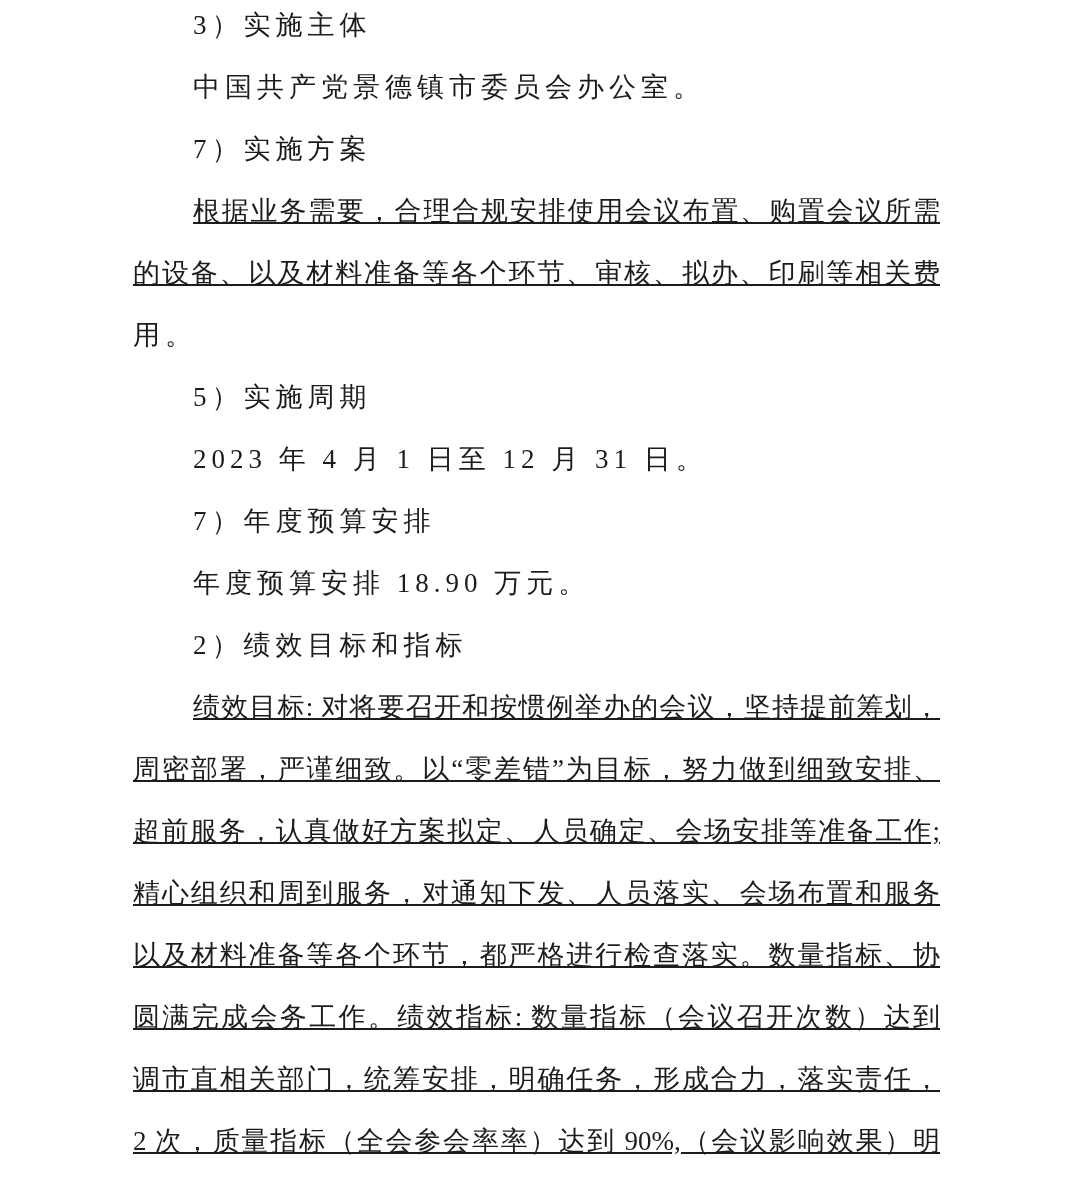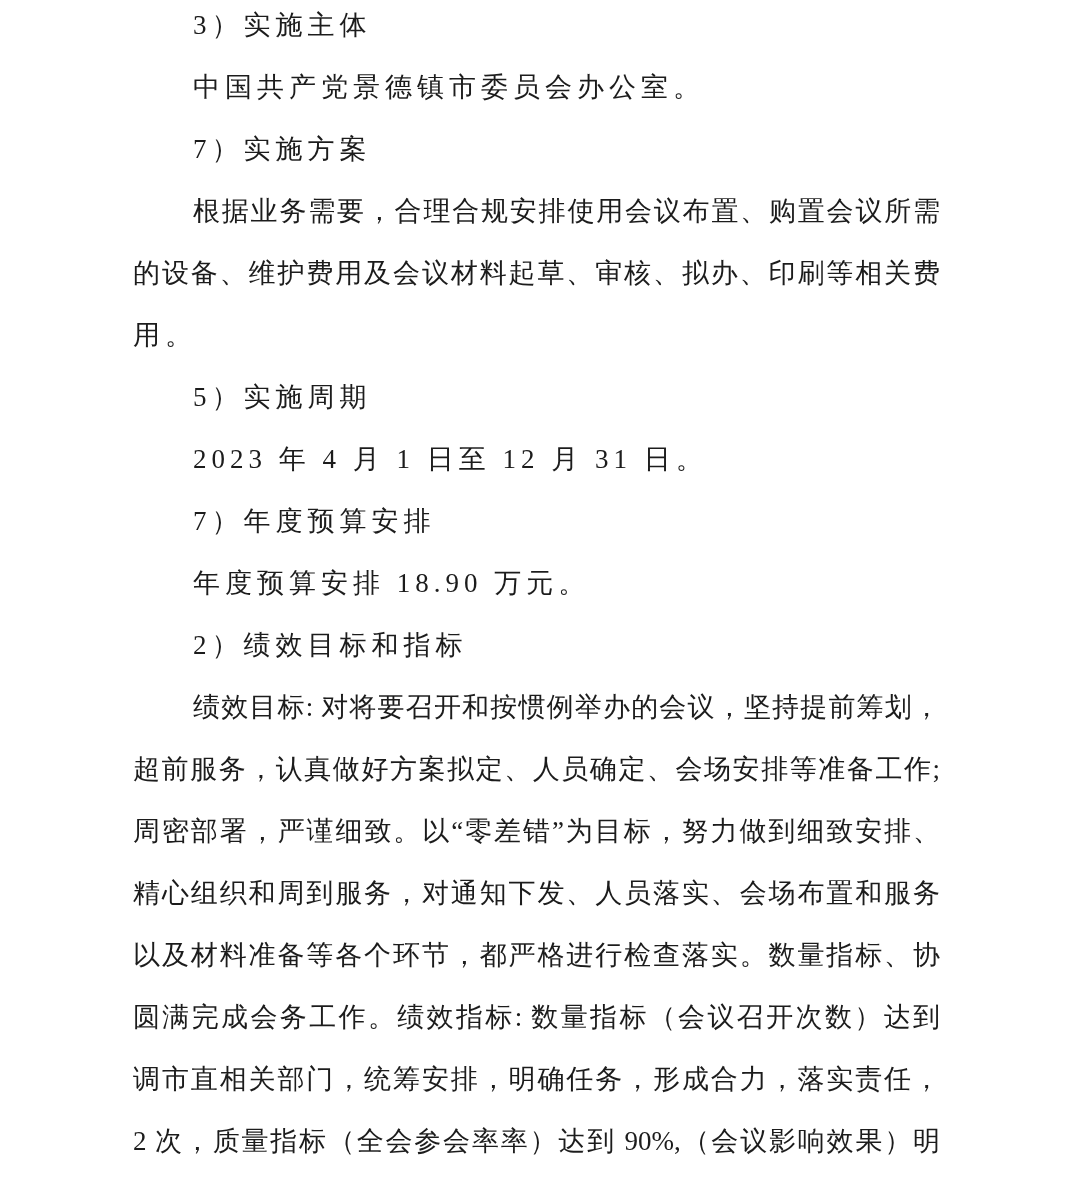--- a/index.html
+++ b/index.html
@@ -28,38 +28,39 @@
     white-space: pre-wrap;
   }
   .line.indent {
     padding-left: 60px;
   }
   .line.fill {
     letter-spacing: 0;
     text-align: justify;
     text-align-last: justify;
     text-justify: inter-character;
+    text-decoration: underline;
   }
 </style>
 </head>
 <body style="background: rgb(255, 255, 255);">
 
 <div class="doc" id="doc" style="color: rgb(28, 28, 28);">
     <div class="line indent">3）实施主体</div>
     <div class="line indent">中国共产党景德镇市委员会办公室。</div>
     <div class="line indent">7）实施方案</div>
     <div class="line indent fill">根据业务需要，合理合规安排使用会议布置、购置会议所需</div>
-    <div class="line fill">的设备、维护费用及会议材料起草、审核、拟办、印刷等相关费</div>
+    <div class="line fill">的设备、以及材料准备等各个环节、审核、拟办、印刷等相关费</div>
     <div class="line">用。</div>
     <div class="line indent">5）实施周期</div>
     <div class="line indent">2023 年 4 月 1 日至 12 月 31 日。</div>
     <div class="line indent">7）年度预算安排</div>
     <div class="line indent">年度预算安排 18.90 万元。</div>
     <div class="line indent">2）绩效目标和指标</div>
     <div class="line indent fill">绩效目标: 对将要召开和按惯例举办的会议，坚持提前筹划，</div>
+    <div class="line fill">周密部署，严谨细致。以“零差错”为目标，努力做到细致安排、</div>
     <div class="line fill">超前服务，认真做好方案拟定、人员确定、会场安排等准备工作;</div>
-    <div class="line fill">周密部署，严谨细致。以“零差错”为目标，努力做到细致安排、</div>
     <div class="line fill">精心组织和周到服务，对通知下发、人员落实、会场布置和服务</div>
     <div class="line fill">以及材料准备等各个环节，都严格进行检查落实。数量指标、协</div>
     <div class="line fill">圆满完成会务工作。绩效指标: 数量指标（会议召开次数）达到</div>
     <div class="line fill">调市直相关部门，统筹安排，明确任务，形成合力，落实责任，</div>
     <div class="line fill">2 次，质量指标（全会参会率率）达到 90%,（会议影响效果）明</div>
   </div>
 
 </body></html>

